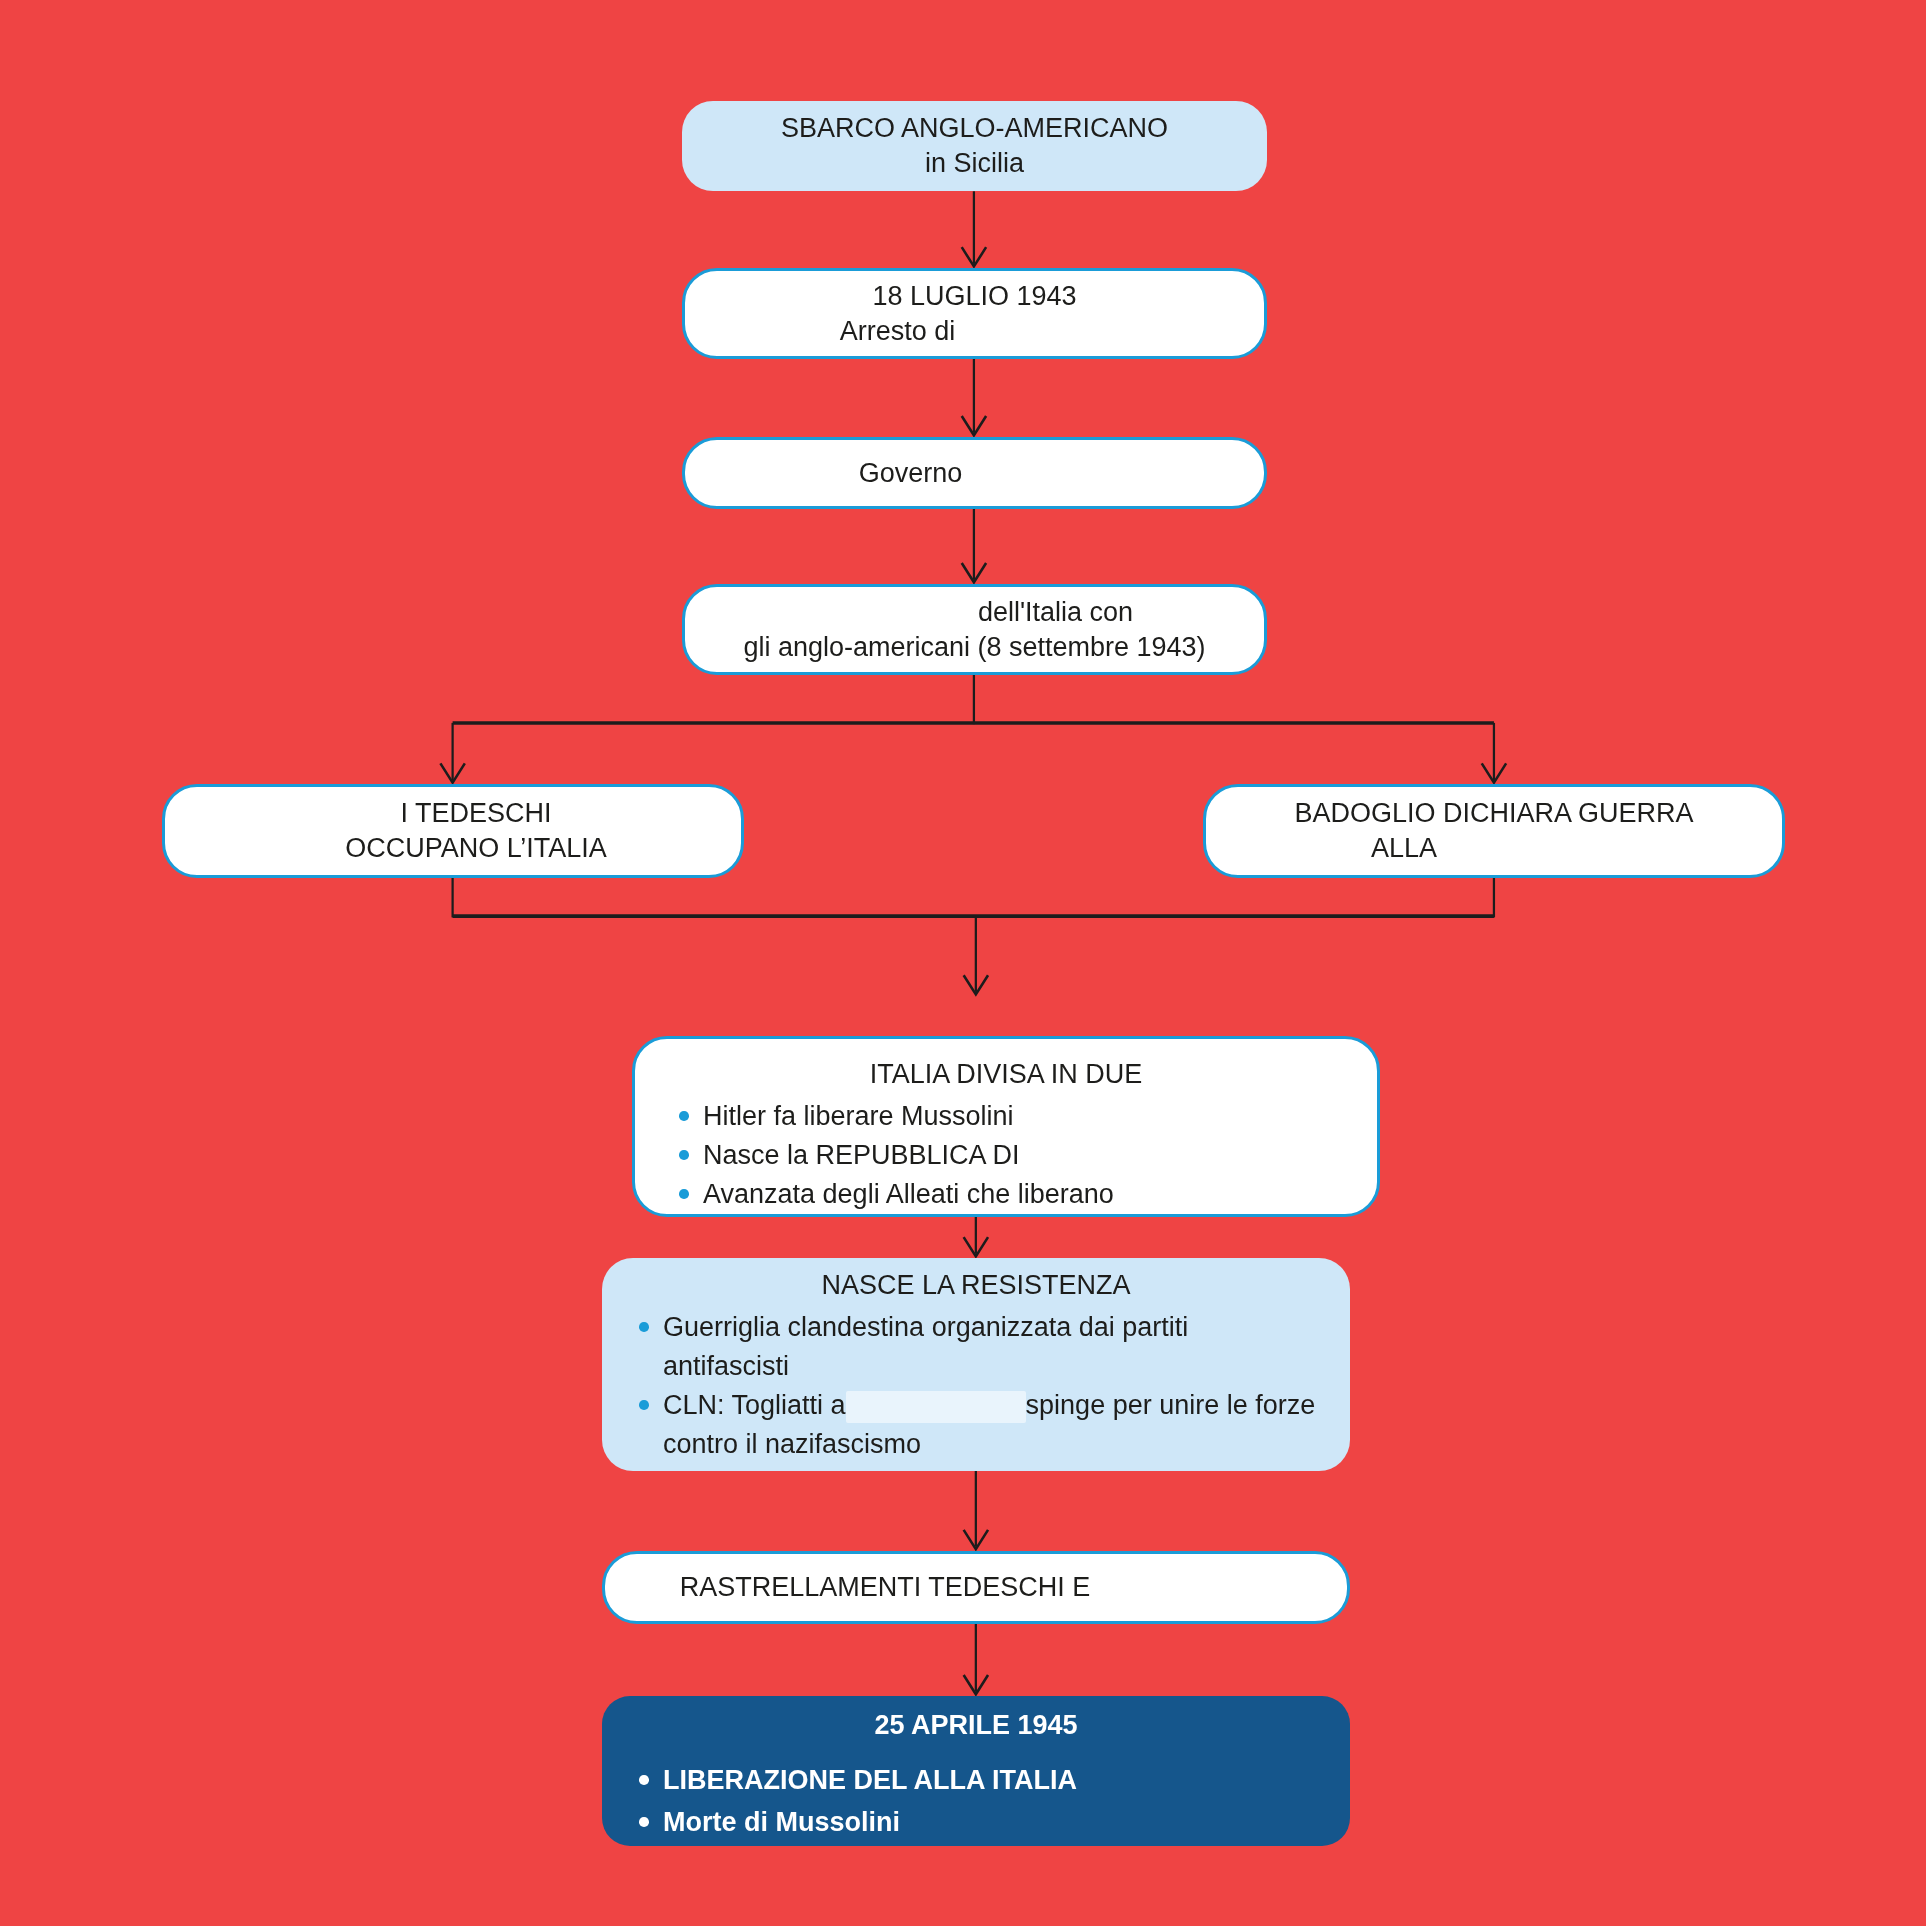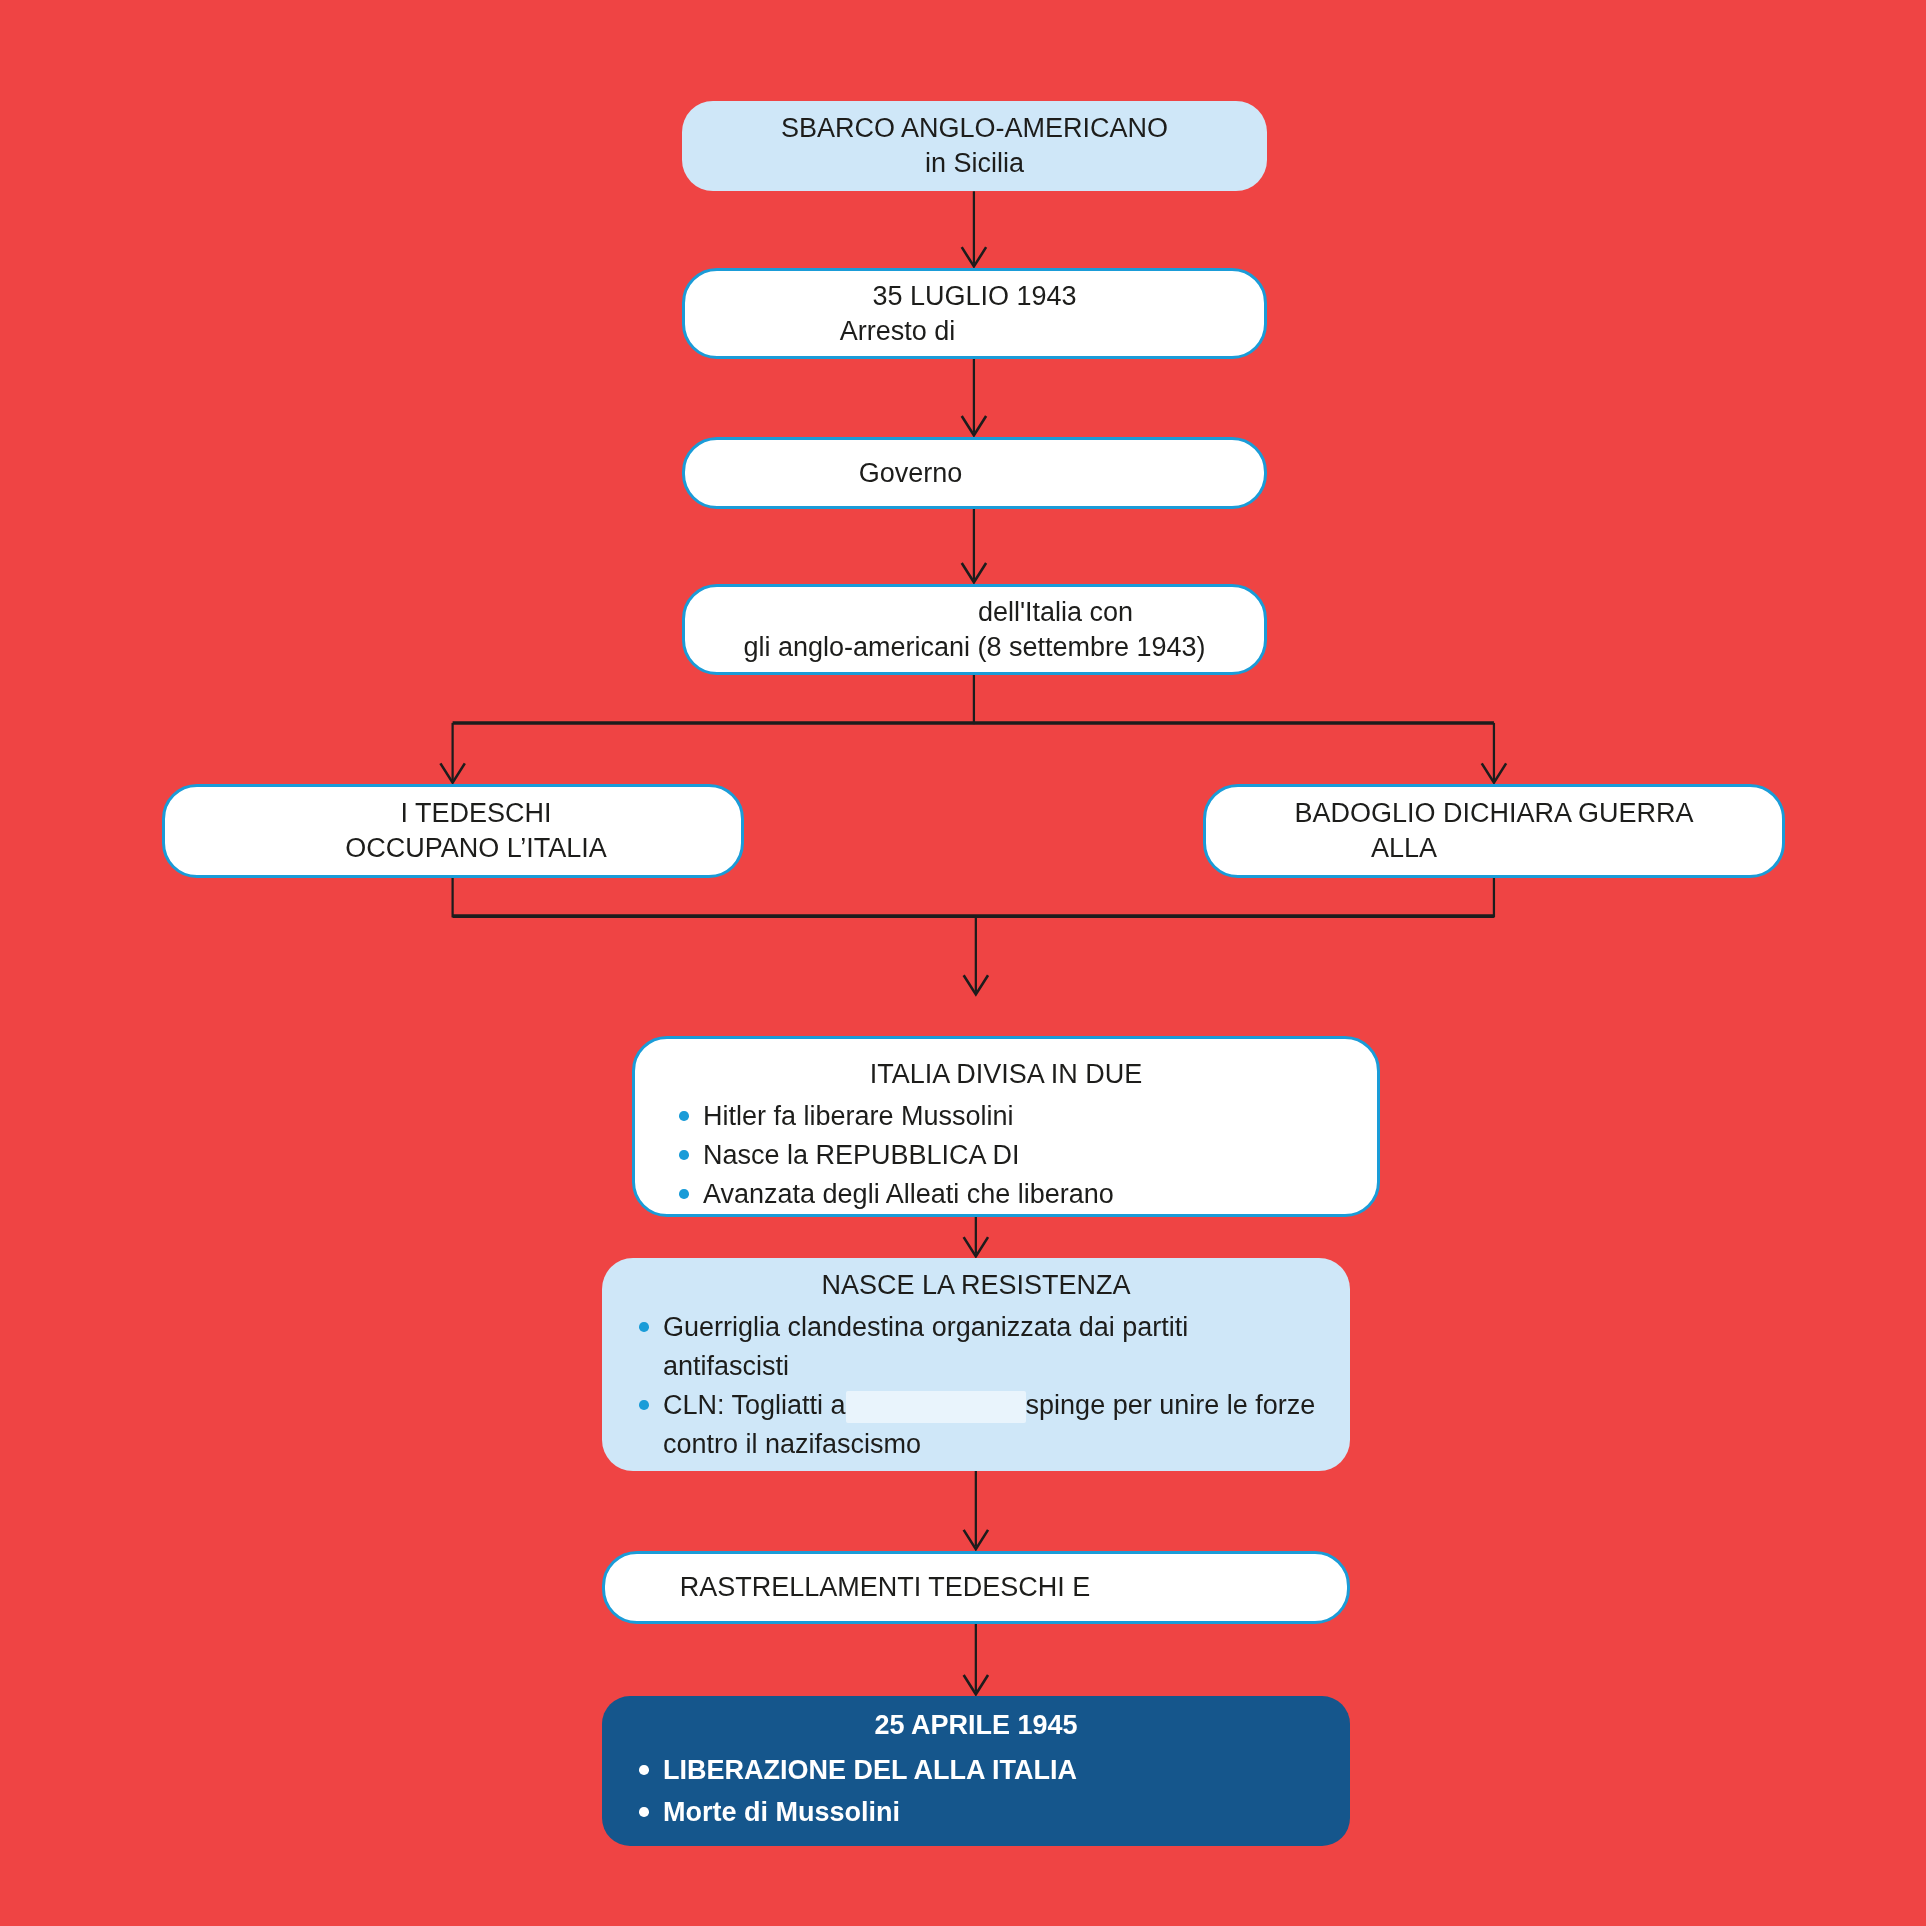--- a/index.html
+++ b/index.html
@@ -33,21 +33,21 @@
   #box-divisa        {left:632px;top:996px;width:748px;height:181px;padding:18px 26px 0 26px;margin-top:40px;}
   #box-resistenza    {left:602px;top:1258px;width:748px;height:213px;padding:10.3px 19px 0 19px;}
   #box-rastrellamenti{left:602px;top:1551px;width:748px;height:73px;}
   #box-aprile        {left:602px;top:1696px;width:748px;height:150px;padding:13px 19px 0 19px;}
 
   .title-line{text-align:center;margin-bottom:5.1px;}
   .bullet{position:relative;padding-left:42px;line-height:39px;}
   #box-divisa .bullet{line-height:39px;}
   .dot{position:absolute;left:18px;top:14px;width:9.6px;height:9.6px;border-radius:50%;background:#1A9CD8;}
   .dark .dot{background:#ffffff;}
-  #box-aprile .title-line{line-height:33px;margin-bottom:7px;}
+  #box-aprile .title-line{line-height:33px;margin-bottom:17px;}
   #box-aprile .bullet{line-height:42px;}
   #box-aprile .dot{top:16px;}
 </style>
 </head>
 <body>
 
 <div id="canvas">
 
   <svg class="connectors" viewBox="0 0 3000 3000" aria-hidden="true">
 
@@ -83,21 +83,21 @@
       <path d="M1501 2609 L1520 2639 L1539 2609"></path>
     </g>
   </svg>
 
   <div id="box-sbarco" class="node filled center-box">
     <div class="line">SBARCO ANGLO-AMERICANO</div>
     <div class="line">in Sicilia</div>
   </div>
 
   <div id="box-luglio" class="node outlined center-box">
-    <div class="line">35 LUGLIO 1943</div>
+    <div class="line">18 LUGLIO 1943</div>
     <div class="line"><span>Arresto di</span><span class="blank w240"></span></div>
   </div>
 
   <div id="box-governo" class="node outlined center-box">
     <div class="line"><span>Governo</span><span class="blank w200"></span></div>
   </div>
 
   <div id="box-armistizio" class="node outlined center-box">
     <div class="line"><span class="blank w252"></span><span>dell'Italia con</span></div>
     <div class="line">gli anglo-americani (8 settembre 1943)</div>

